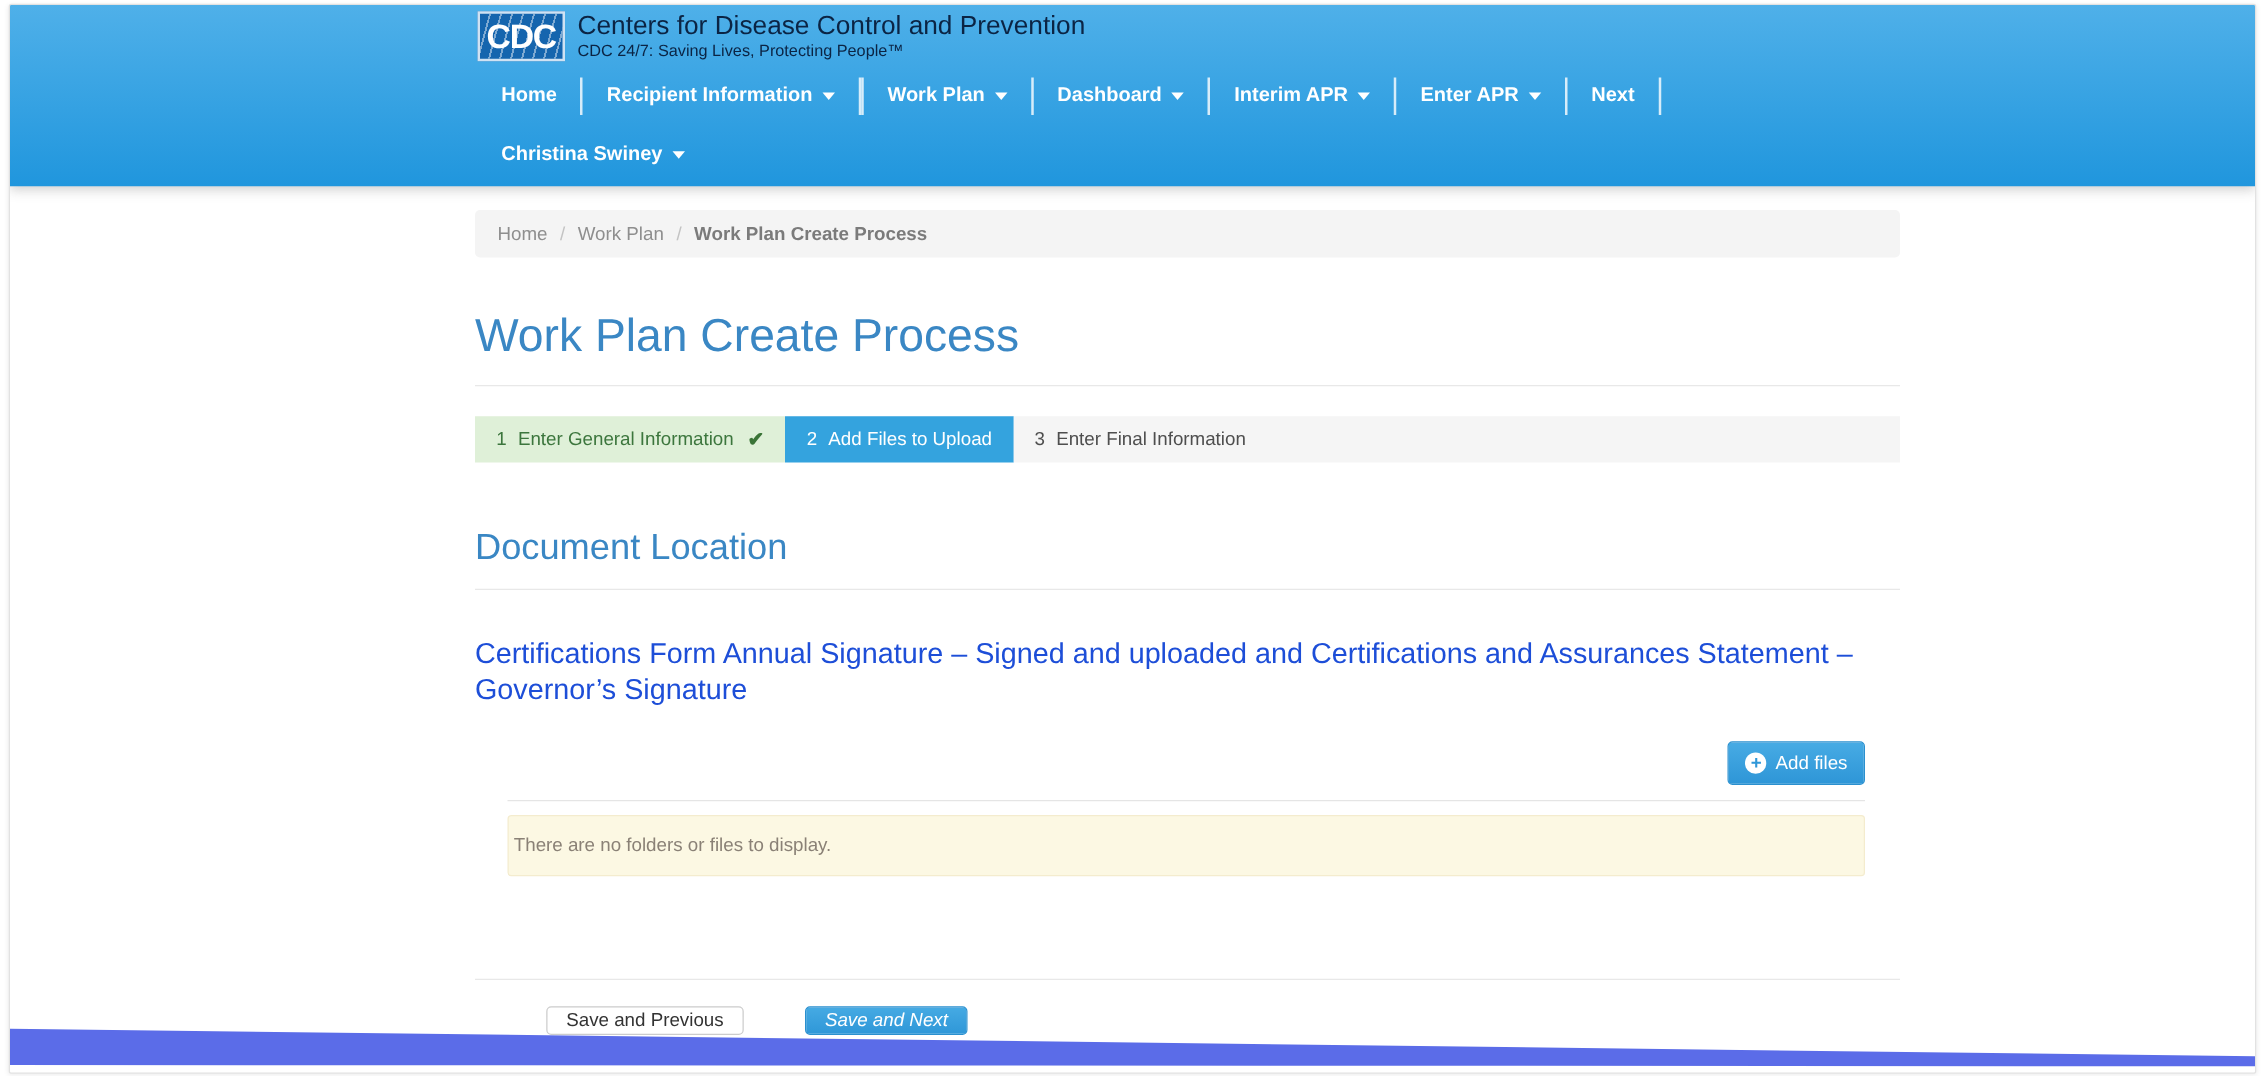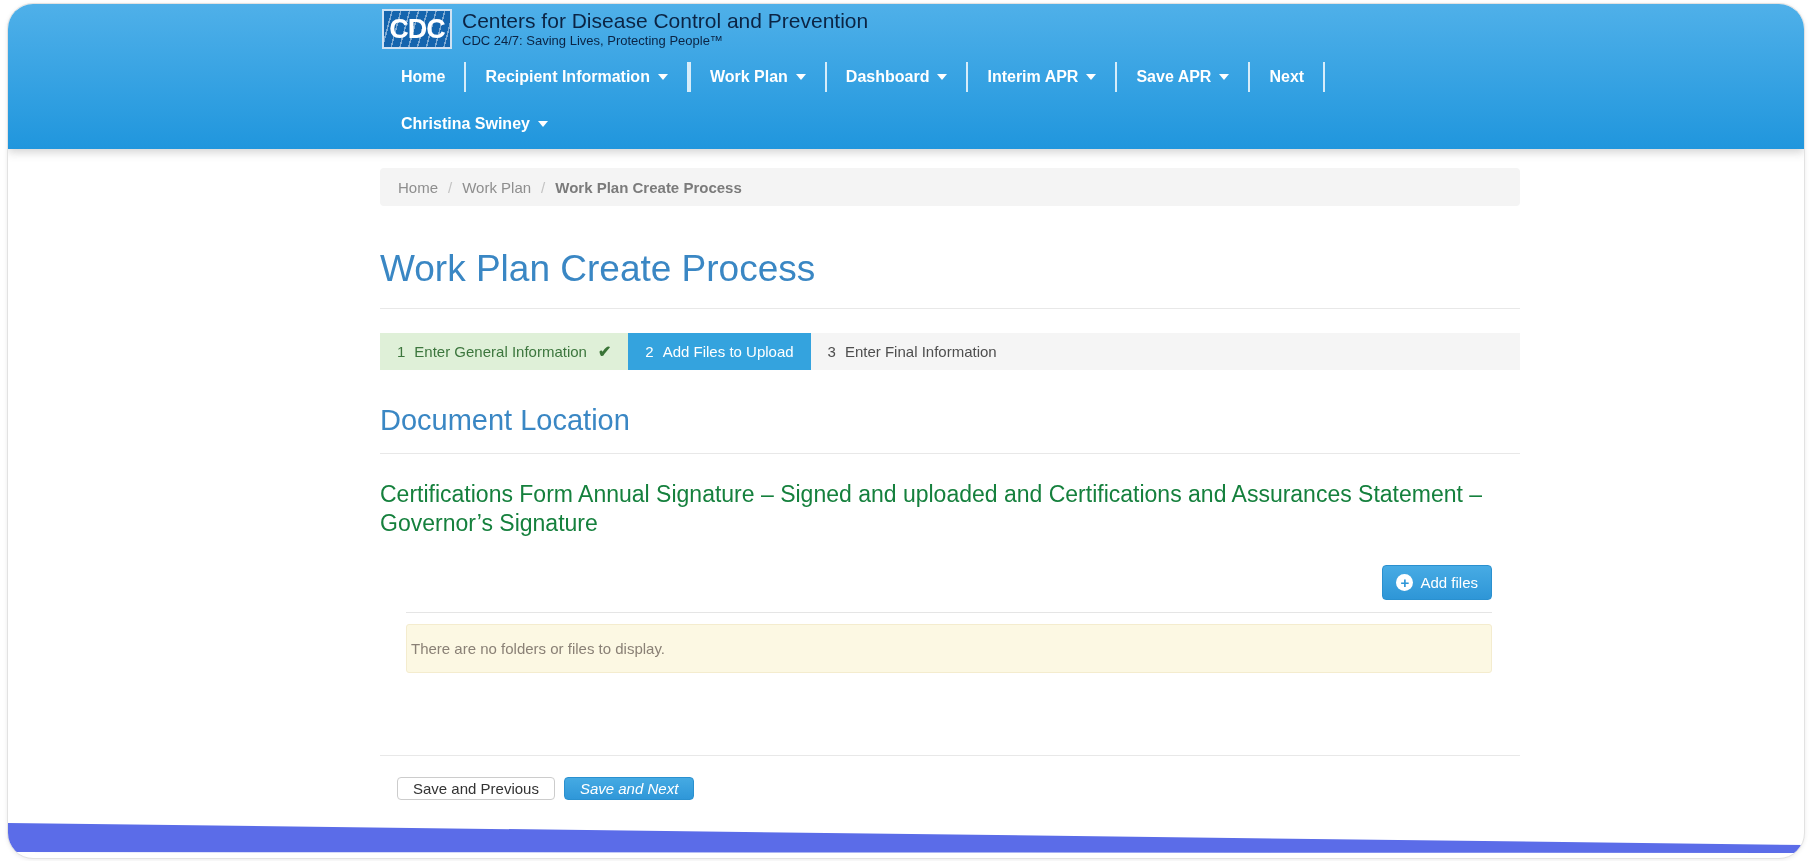--- a/index.html
+++ b/index.html
@@ -1,20 +1,20 @@
 <!DOCTYPE html>
 <html><head>
 <meta charset="utf-8">
 <style>
   * { box-sizing: border-box; margin: 0; padding: 0; }
   html, body { width: 1812px; height: 861px; background: #ffffff; font-family: "Liberation Sans", sans-serif; }
 
   .card {
     position: absolute; left: 7px; top: 3px; width: 1798px; height: 856px;
-    background: #ffffff; border: 1px solid #e2e2e2; border-radius: 26px;
+    background: #ffffff; border: 1px solid #e2e2e2; border-radius: 2px;
     overflow: hidden; box-shadow: 0 1px 4px rgba(0,0,0,0.08);
   }
 
   
   .header {
     position: relative; z-index: 2; height: 145px;
     background: linear-gradient(180deg, #4fb0e9 0%, #2096dd 100%);
     padding: 5px 0 0 374px;
     box-shadow: 0 3px 9px rgba(90,90,90,0.28);
   }
@@ -61,22 +61,22 @@
   .rule { border: none; border-top: 1px solid #e8e8e8; margin-top: 18px; }
 
   .wizard { display: flex; margin-top: 24px; height: 37px; font-size: 15px; }
   .step { display: flex; align-items: center; padding: 0 17px; white-space: nowrap; cursor: pointer; }
   .step .num { margin-right: 9px; }
   .step-complete { background: #dff0d8; color: #3c763d; }
   .step-complete .check { margin-left: 11px; font-size: 16px; font-weight: bold; color: #3a7437; }
   .step-active { background: #34a3de; color: #ffffff; }
   .step-pending { background: #f5f5f5; color: #4e4e4e; flex: 1; }
 
-  .section-heading { margin-top: 34px; font-size: 29px; font-weight: 400; color: #3a87c4; }
-  .cert-heading { margin-top: 26px; width: 1145px; font-size: 23px; font-weight: 400; color: #15803d; line-height: 29px; }
+  .section-heading { margin-top: 52px; font-size: 29px; font-weight: 400; color: #3a87c4; }
+  .cert-heading { margin-top: 36px; width: 1145px; font-size: 23px; font-weight: 400; color: #1d4ed8; line-height: 29px; }
 
   .upload-widget { margin-top: 16px; margin-left: 26px; width: 1086px; }
   .upload-toolbar {
     display: flex; justify-content: flex-end; align-items: center;
     padding: 11px 0 12px; border-bottom: 1px solid #e5e5e5;
   }
   .btn-addfiles {
     display: flex; align-items: center; gap: 7px; height: 35px; padding: 0 13px;
     background: linear-gradient(180deg, #47abe4 0%, #2e96d7 100%);
     border: 1px solid #2a90cf; border-radius: 4px; color: #ffffff; font-size: 15px;
@@ -87,21 +87,21 @@
     display: flex; align-items: center; justify-content: center;
     font-size: 15px; font-weight: bold; line-height: 1;
   }
   .alert-warning {
     margin-top: 11px; background: #fcf8e3; border: 1px solid #f4ecce; border-radius: 3px;
     padding: 15px 4px; color: #8a8176; font-size: 15px;
   }
 
   .footer-rule { margin-top: 82px; }
   .footer-actions { display: flex; gap: 9px; margin-top: 21px; margin-left: 17px; }
-  .btn { height: 23px; padding: 0 15px; border-radius: 4px; font-size: 15px; cursor: pointer; font-family: "Liberation Sans", sans-serif; }
+  .btn { height: 23px; padding: 0 15px; border-radius: 4px; font-size: 15px; cursor: pointer; font-family: "Liberation Sans", sans-serif; margin-left: 40px; }
   .btn-default { background: #ffffff; border: 1px solid #cccccc; color: #333333; }
   .btn-primary {
     background: linear-gradient(180deg, #45aae3 0%, #2f97d8 100%);
     border: 1px solid #2a90cf; color: #ffffff; font-style: italic;
   }
 
   .wedge { position: absolute; left: 0; bottom: 0; width: 100%; height: 42px; display: block; }
 </style>
 </head>
 <body>
@@ -139,21 +139,21 @@
         <span>Dashboard</span>
         <span class="caret"></span>
       </div>
       <div class="nav-sep"></div>
       <div class="nav-item">
         <span>Interim APR</span>
         <span class="caret"></span>
       </div>
       <div class="nav-sep"></div>
       <div class="nav-item">
-        <span>Save APR</span>
+        <span>Enter APR</span>
         <span class="caret"></span>
       </div>
       <div class="nav-sep"></div>
       <div class="nav-item">
         <span>Next</span>
       </div>
       <div class="nav-sep"></div>
     </nav>
 
     <nav class="nav-row nav-row2">

